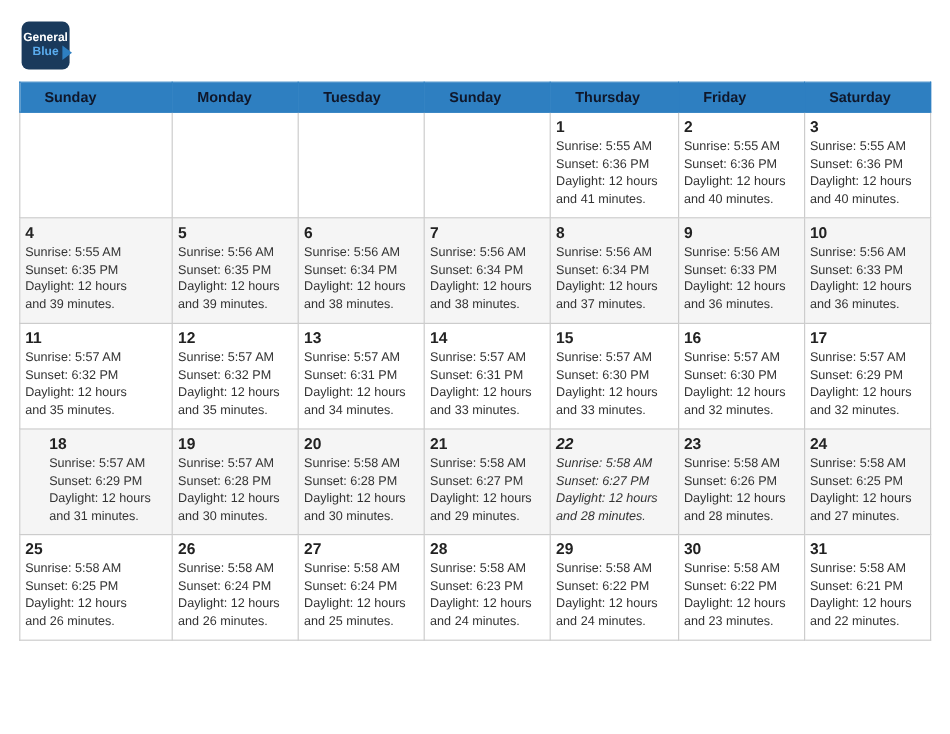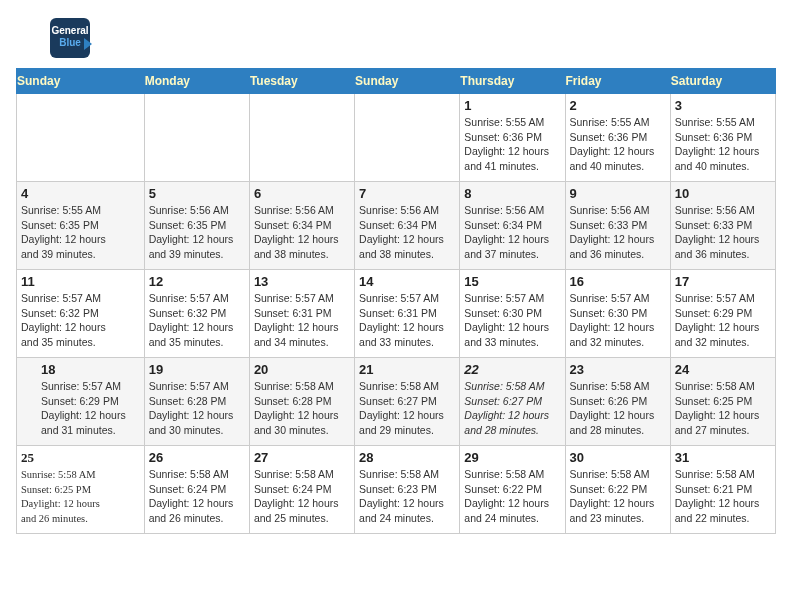--- a/index.html
+++ b/index.html
@@ -13,21 +13,20 @@
     .header {
       display: flex;
       align-items: flex-start;
       justify-content: space-between;
       margin-bottom: 8px;
     }
     .logo {
       display: flex;
       flex-direction: column;
       align-items: flex-start;
-      margin-left: 32px;
     }
     .title-block {
       text-align: right;
     }
     .main-title {
       font-size: 36px;
       font-weight: bold;
       color: #222;
     }
     .subtitle {
@@ -35,22 +34,22 @@
       color: #444;
       margin-top: 2px;
     }
     table {
       width: 100%;
       border-collapse: collapse;
       font-size: 11px;
     }
     thead tr th {
       background: #2e7fc1;
-      color: #fef9c3;
-      padding: 5px 0;
+      color: #0f172a;
+      padding: 5px 20px;
       text-align: left;
       font-size: 12px;
       font-weight: bold;
       border: 1px solid #2e7fc1;
       margin-left: 20px;
     }
     tbody tr td {
       border: 1px solid #ccc;
       vertical-align: top;
       padding: 4px 4px;
@@ -281,21 +280,21 @@
         </td>
         <td style="height: 88px;">
           <span class="day-number">24</span>
           <div class="day-info" style="white-space: pre-line;">Sunrise: 5:58 AM
 Sunset: 6:25 PM
 Daylight: 12 hours
 and 27 minutes.</div>
         </td>
       </tr>
       <tr>
-        <td style="height: 88px; font-family: Liberation Serif, serif;">
+        <td style="height: 88px;">
           <span class="day-number">25</span>
           <div class="day-info" style="white-space: pre-line;">Sunrise: 5:58 AM
 Sunset: 6:25 PM
 Daylight: 12 hours
 and 26 minutes.</div>
         </td>
         <td style="height: 88px;">
           <span class="day-number">26</span>
           <div class="day-info" style="white-space: pre-line;">Sunrise: 5:58 AM
 Sunset: 6:24 PM

